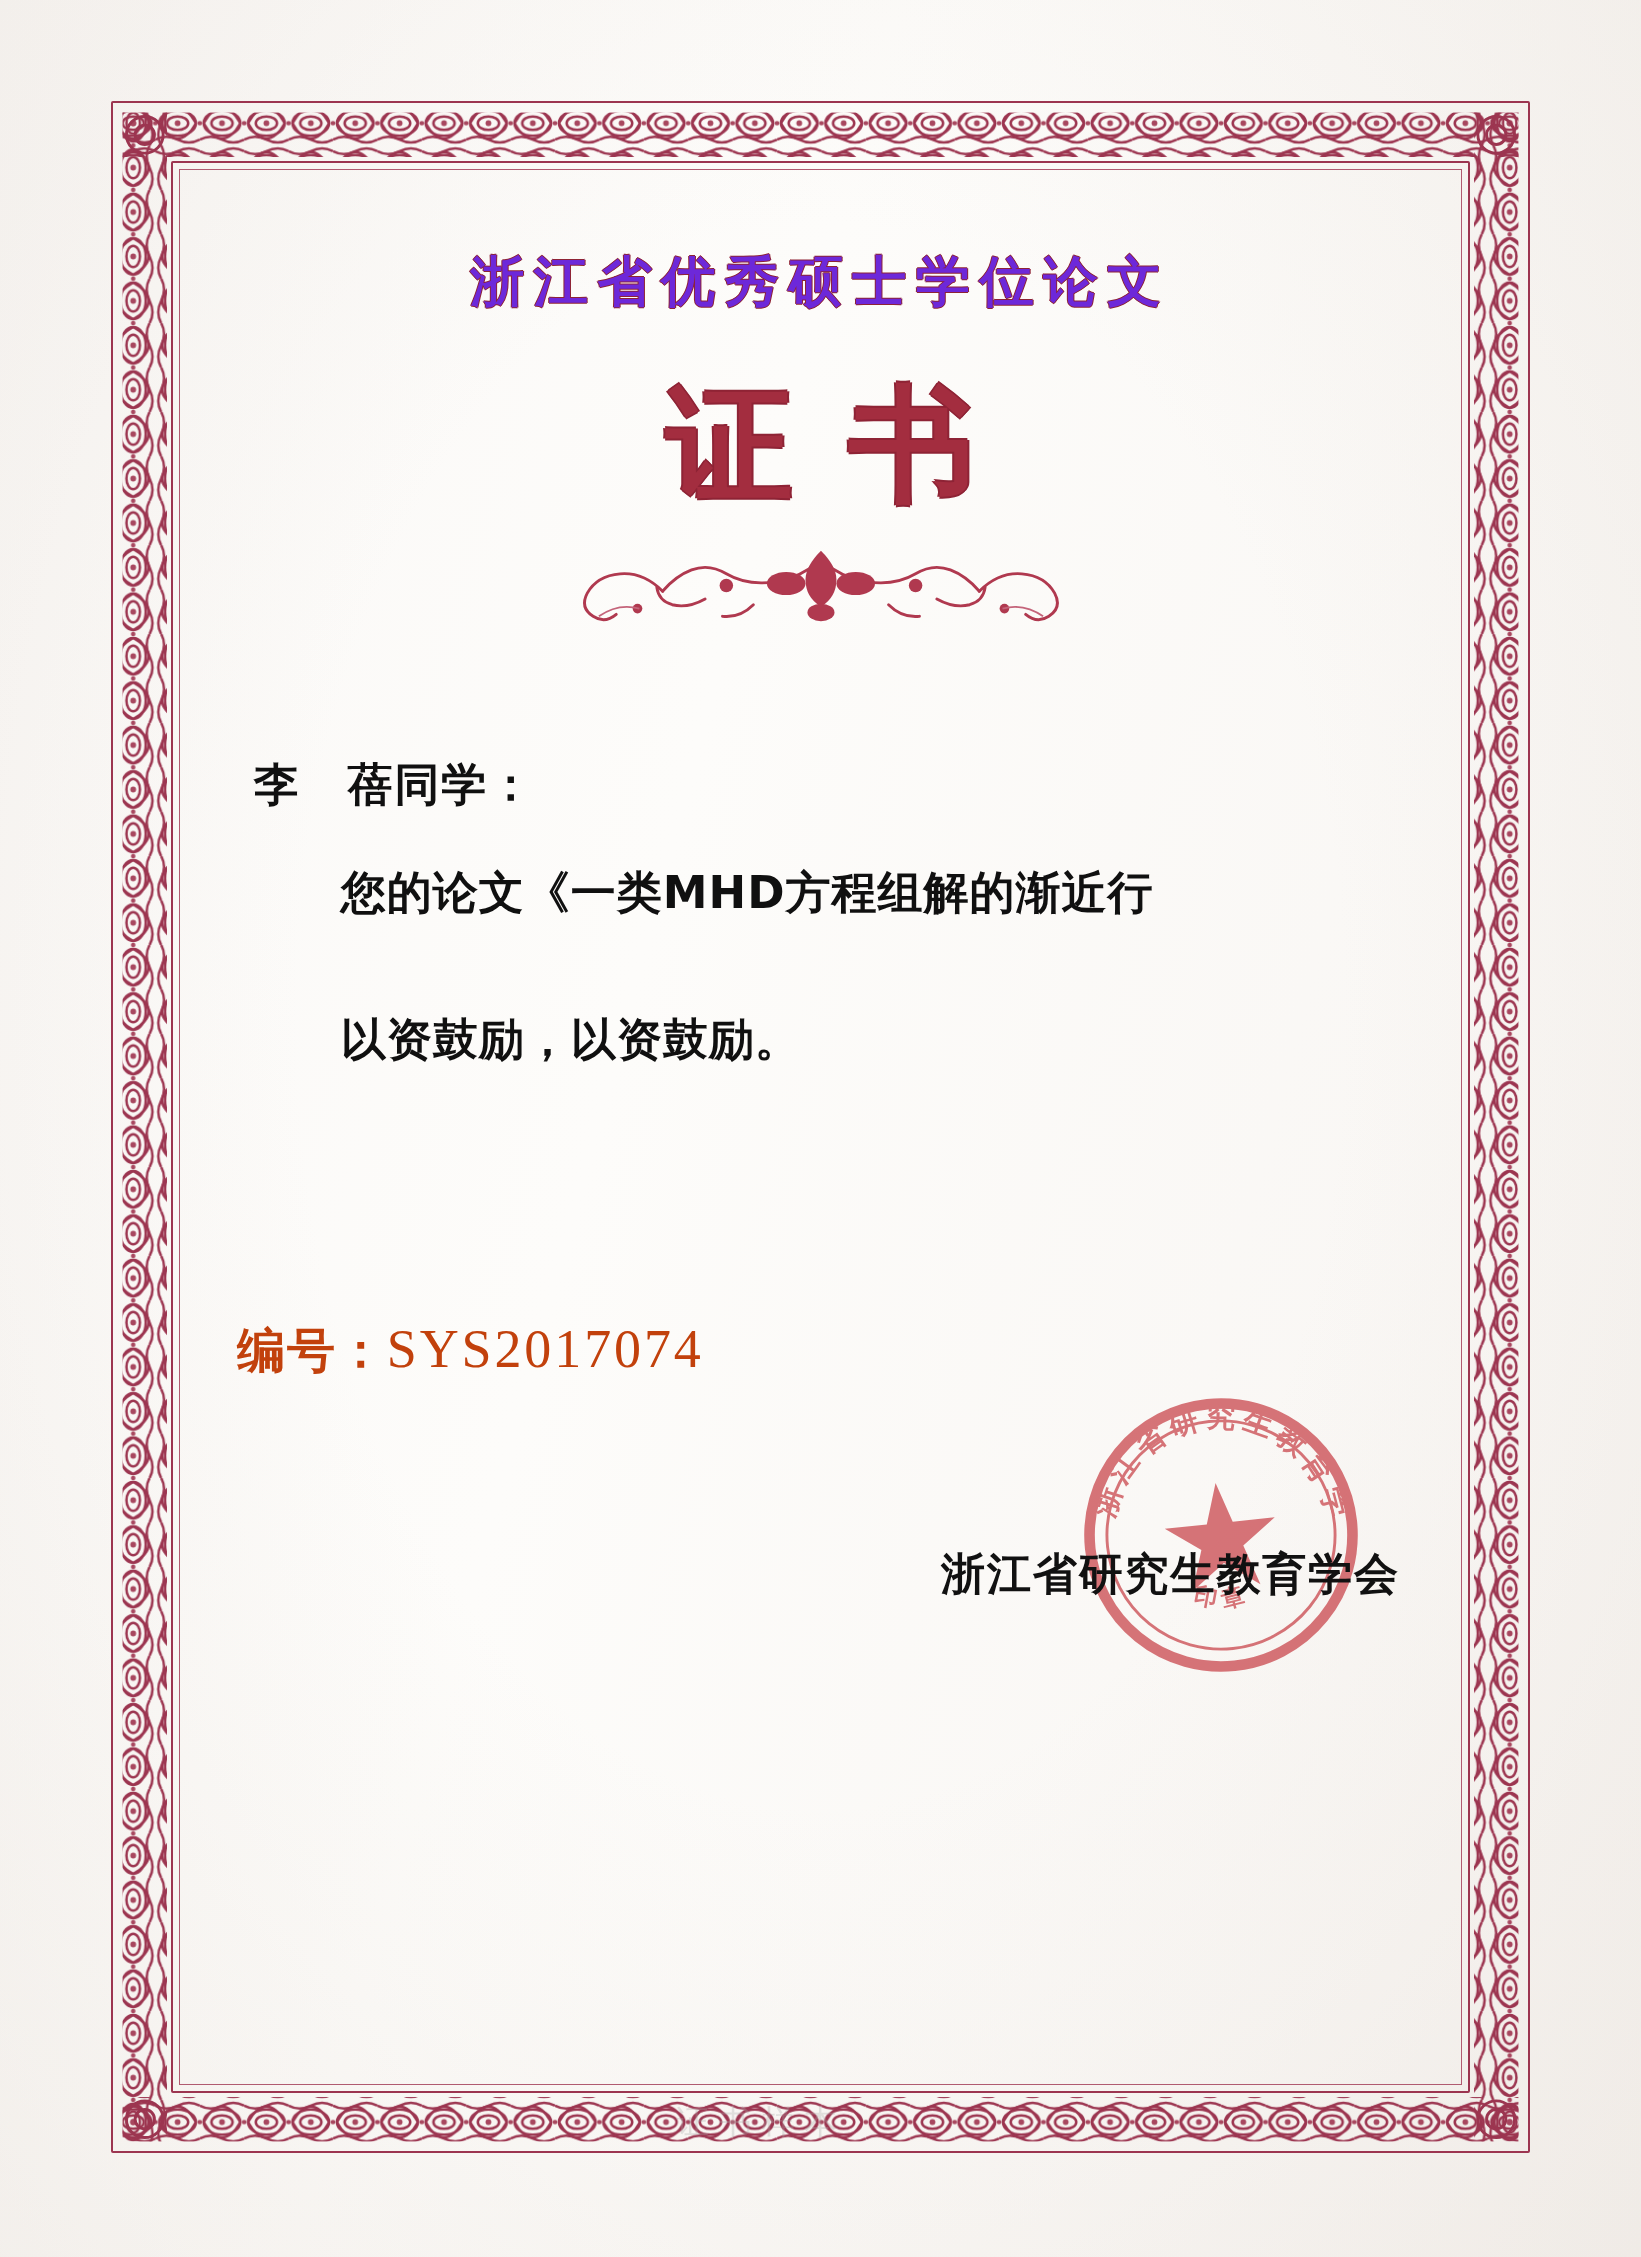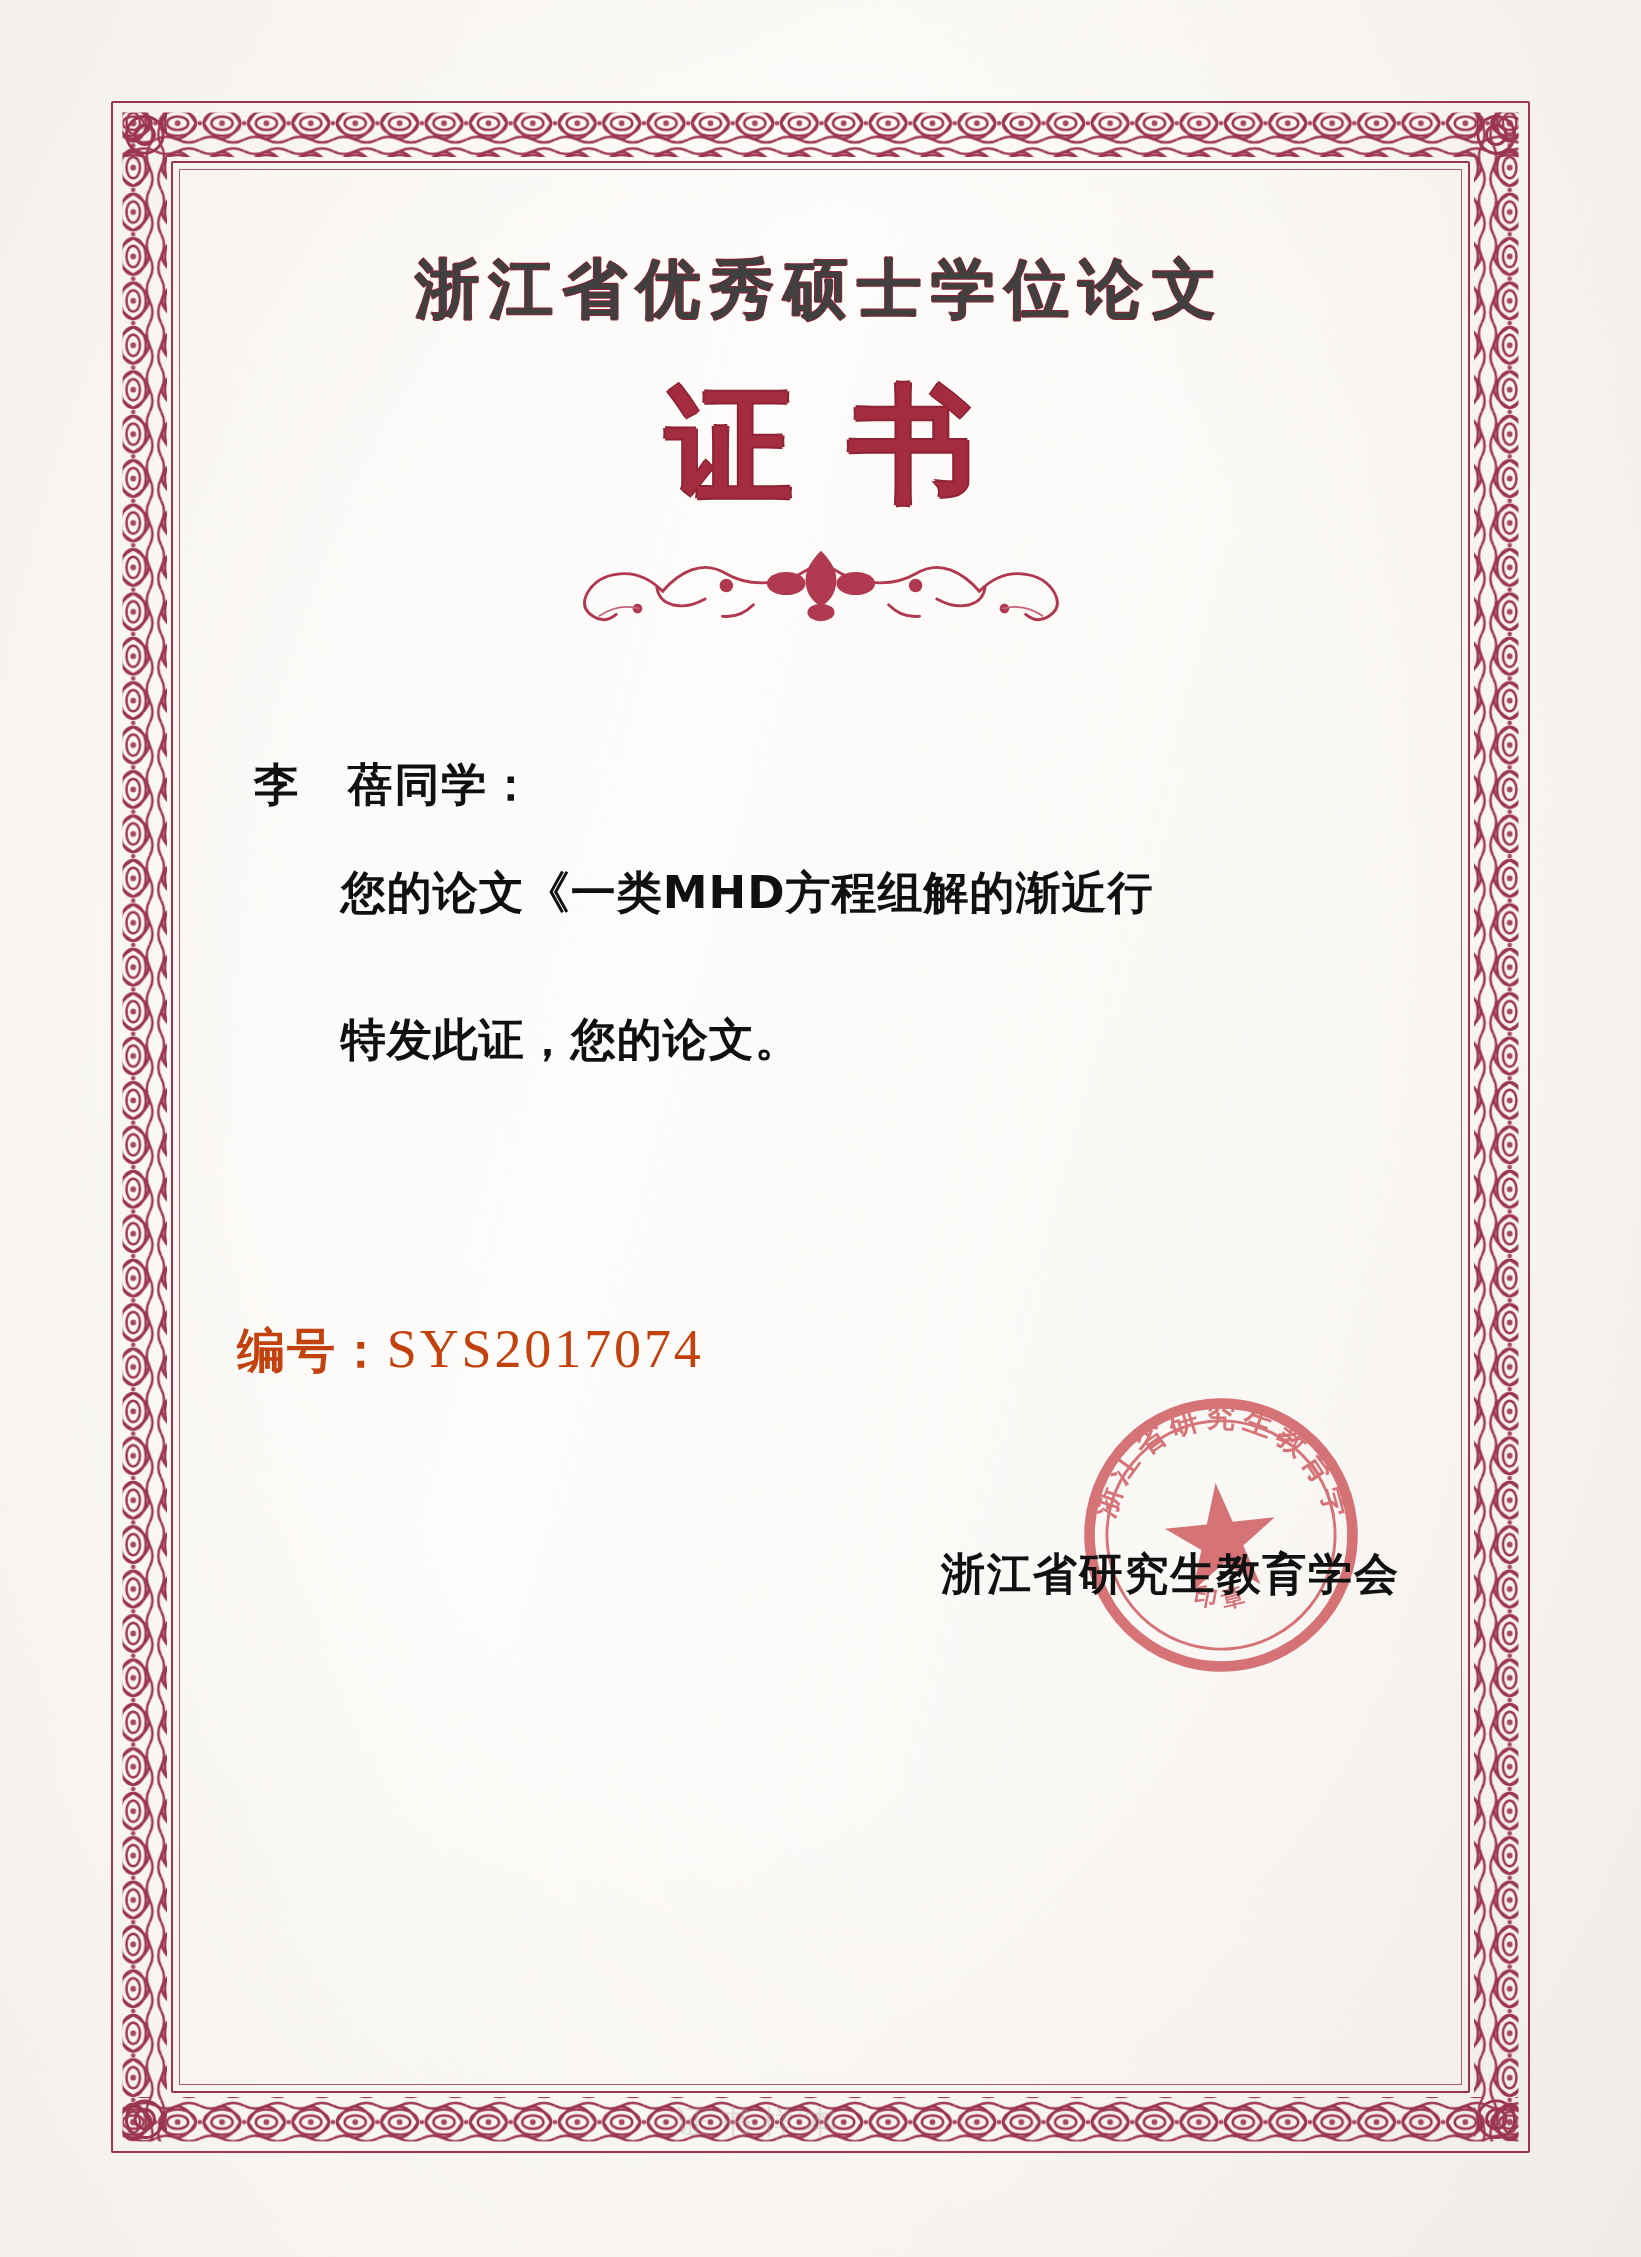--- a/index.html
+++ b/index.html
@@ -79,23 +79,23 @@
   }
 
   #title-main {
     position: absolute;
     left: 50%;
     transform: translateX(-50%);
     top: 53px;
     white-space: nowrap;
     font-family: "DejaVu Sans", "Liberation Sans", sans-serif;
     font-weight: bold;
-    font-size: 64px;
+    font-size: 54px;
     letter-spacing: 9.7px;
-    color: #404040;
+    color: #6d28d9;
     text-shadow:
       1px 0 0 #8e2335,
       -1px 0 0 #8e2335,
       0 1px 0 #8e2335,
       0 -1px 0 #8e2335;
   }
   #title-sub {
     position: absolute;
     left: 50%;
     transform: translateX(-50%);
@@ -321,21 +321,21 @@
           <path d="M120 78 q20 -14 42 -8"></path>
           <path d="M580 78 q-20 -14 -42 -8"></path>
         </g>
       </svg>
     </div>
 
     <div id="body-block">
       <div class="body-line" id="salutation">李　蓓同学：</div>
       <div class="body-line indent">您的论文《一类MHD方程组解的渐近行</div>
       <div id="paragraph-gap"></div>
-      <div class="body-line indent">特发此证，您的论文。</div>
+      <div class="body-line indent">以资鼓励，以资鼓励。</div>
     </div>
 
     <div id="serial-row">
       <span id="serial-label">编号：</span><span id="serial-value">SYS2017074</span>
     </div>
 
     <div id="seal">
       <svg viewBox="0 0 300 300">
         <defs>
           <path id="sealArcTop" d="M 150,150 m -112,0 a 112,112 0 1 1 224,0" fill="none"></path>

